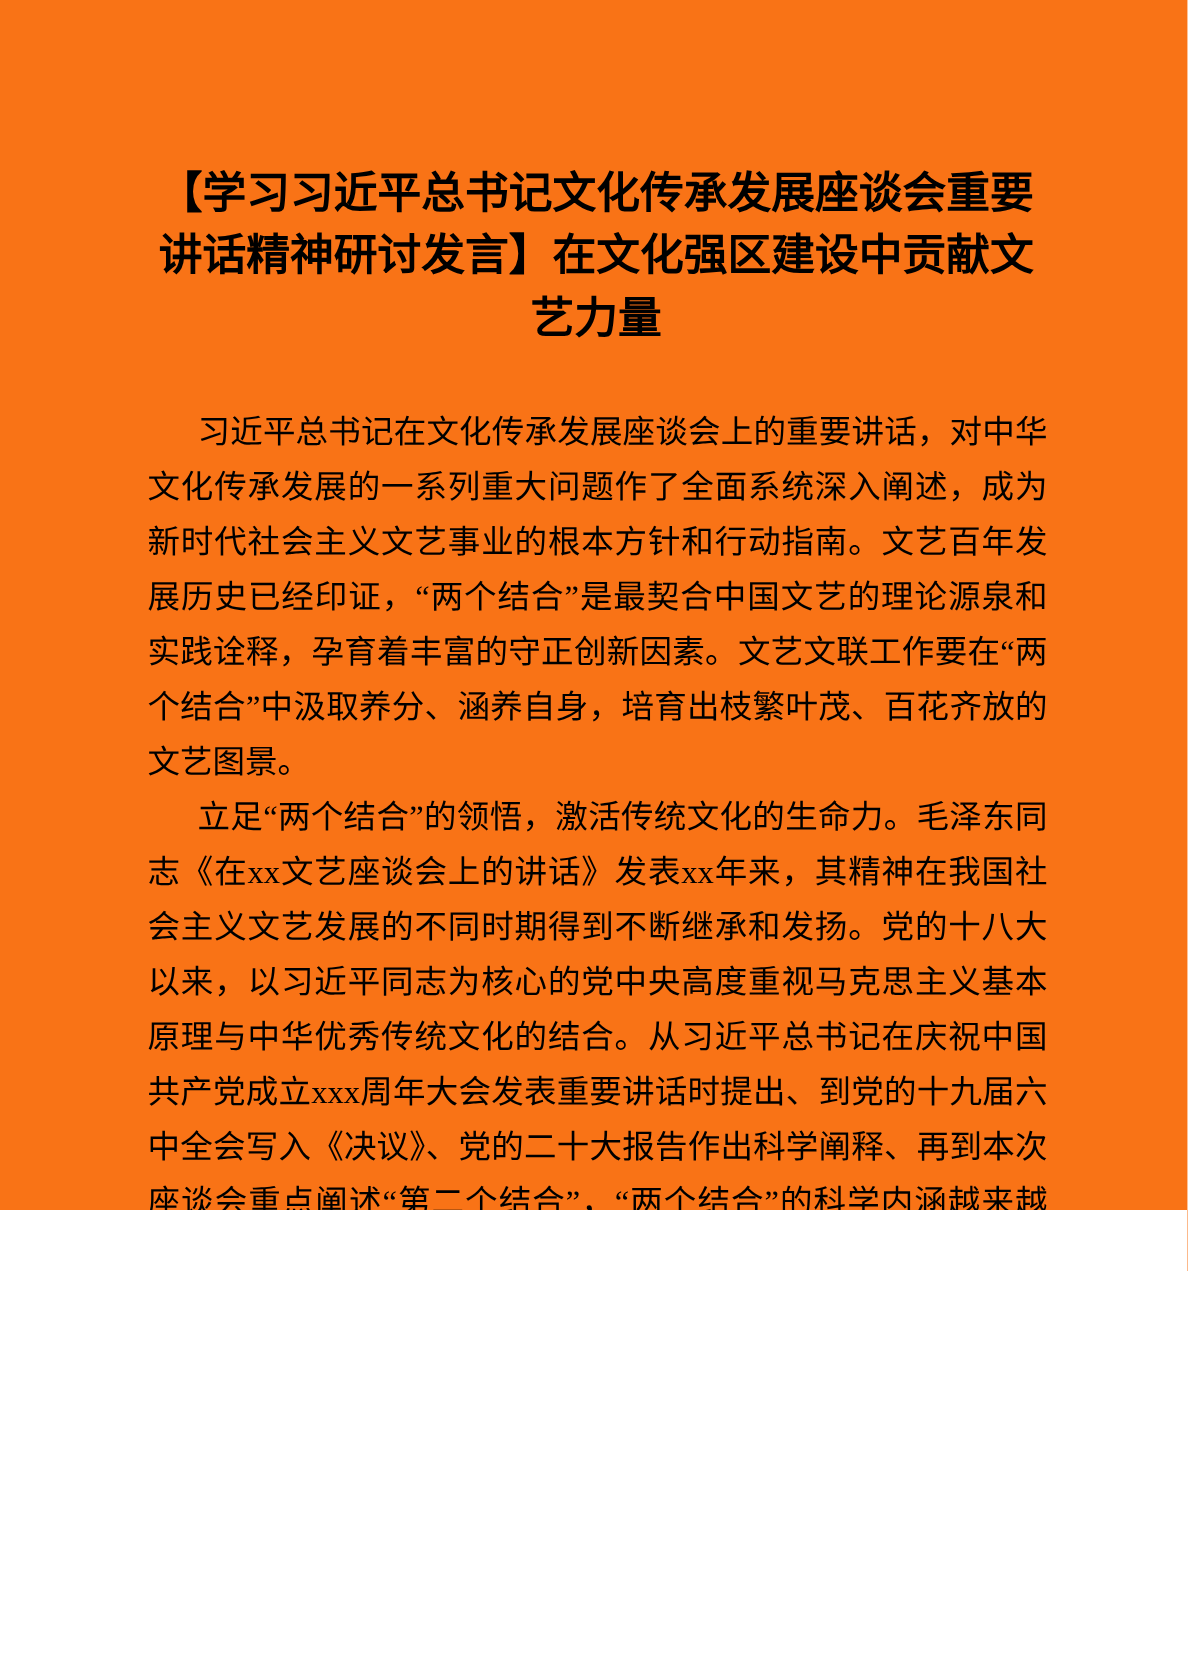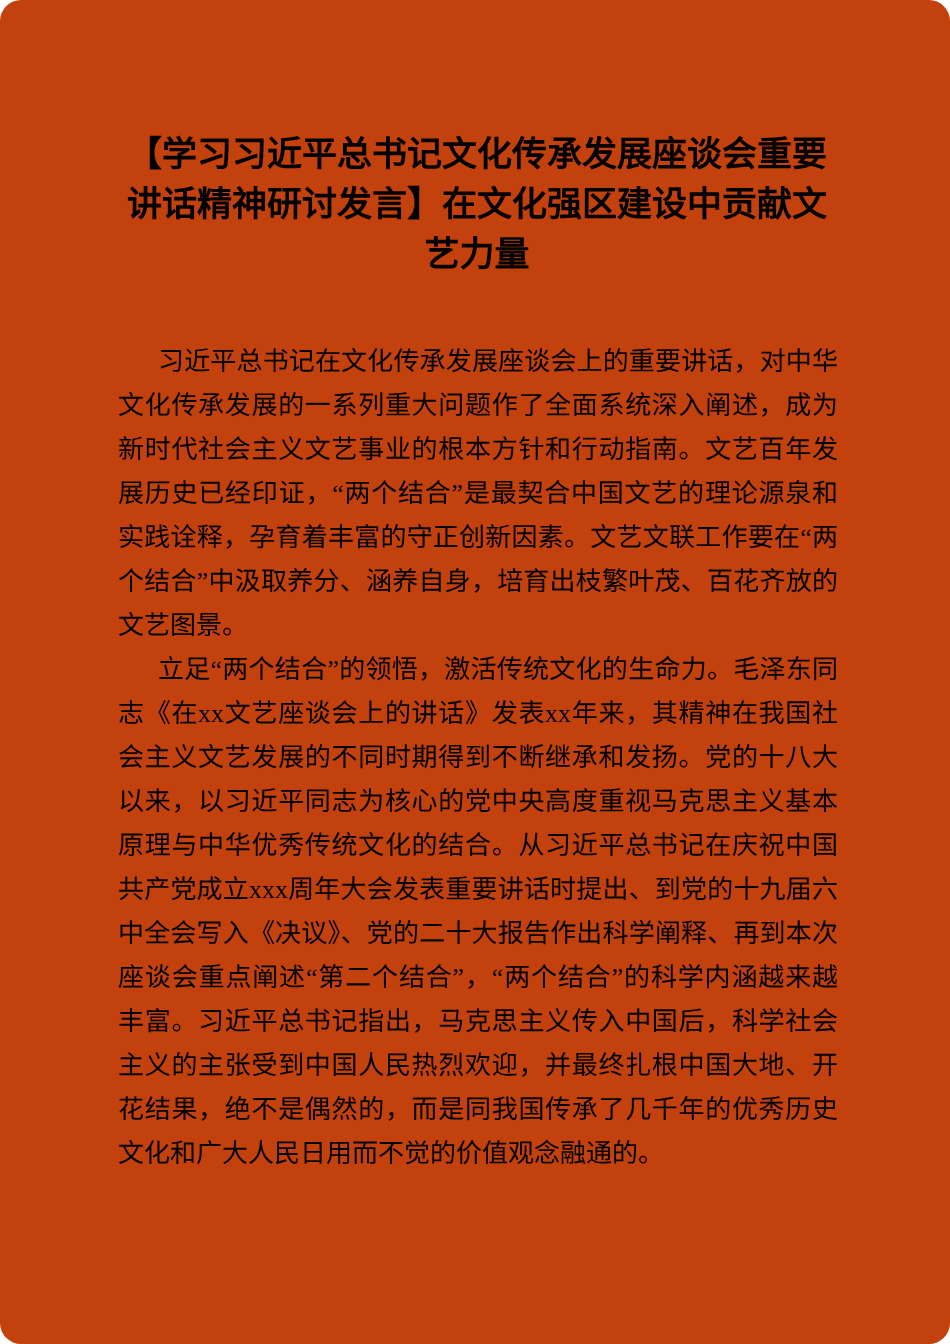--- a/index.html
+++ b/index.html
@@ -3,39 +3,38 @@
 <meta charset="utf-8">
 <style>
   * { margin: 0; padding: 0; box-sizing: border-box; }
   html, body {
     background: #ffffff;
     font-family: "Liberation Serif", "DejaVu Serif", serif;
   }
   .page {
     position: relative;
     width: 950px;
-    height: 1344px;
+    height: 968px;
     margin: 0 auto;
-    background: #c2410c;
+    background: #f97316;
     overflow: hidden;
     padding: 130px 114px 0 118px;
-    border-radius: 21px;
   }
   .doc-title {
     width: 718px;
     font-size: 35px;
     line-height: 50px;
     font-weight: bold;
     color: #000000;
     text-align: center;
     font-family: "Liberation Serif", "DejaVu Serif", serif;
     letter-spacing: 0;
   }
   .doc-body {
-    margin-top: 60px;
+    margin-top: 44px;
     width: 720px;
   }
   .doc-body p {
     font-size: 26px;
     line-height: 44px;
     color: #000000;
     text-align: justify;
     text-justify: inter-character;
     text-indent: 40px;
     font-weight: normal;

